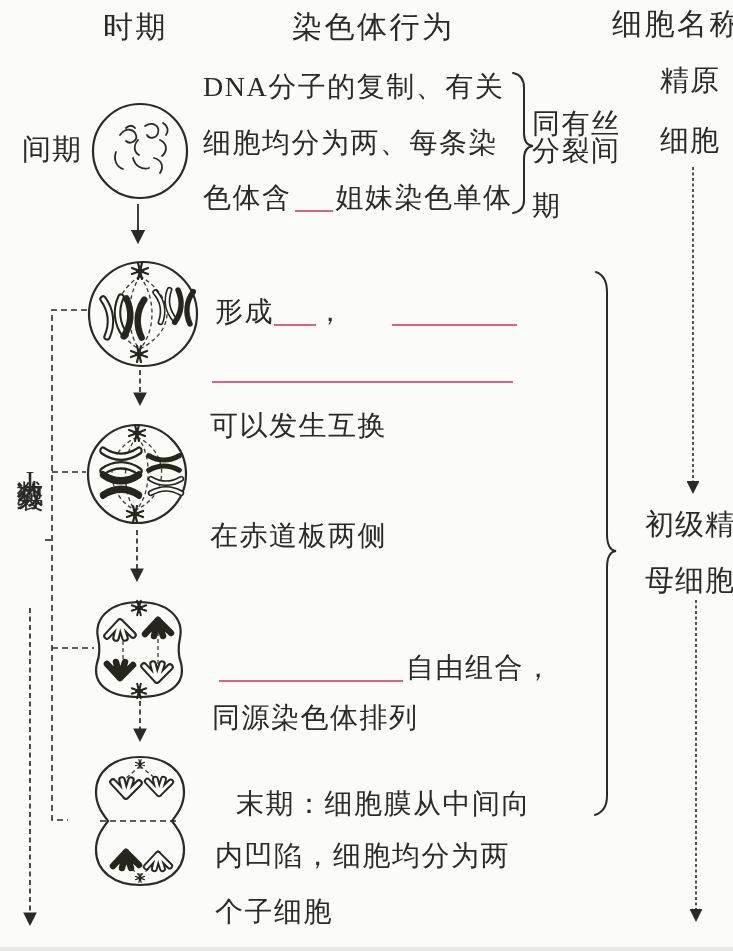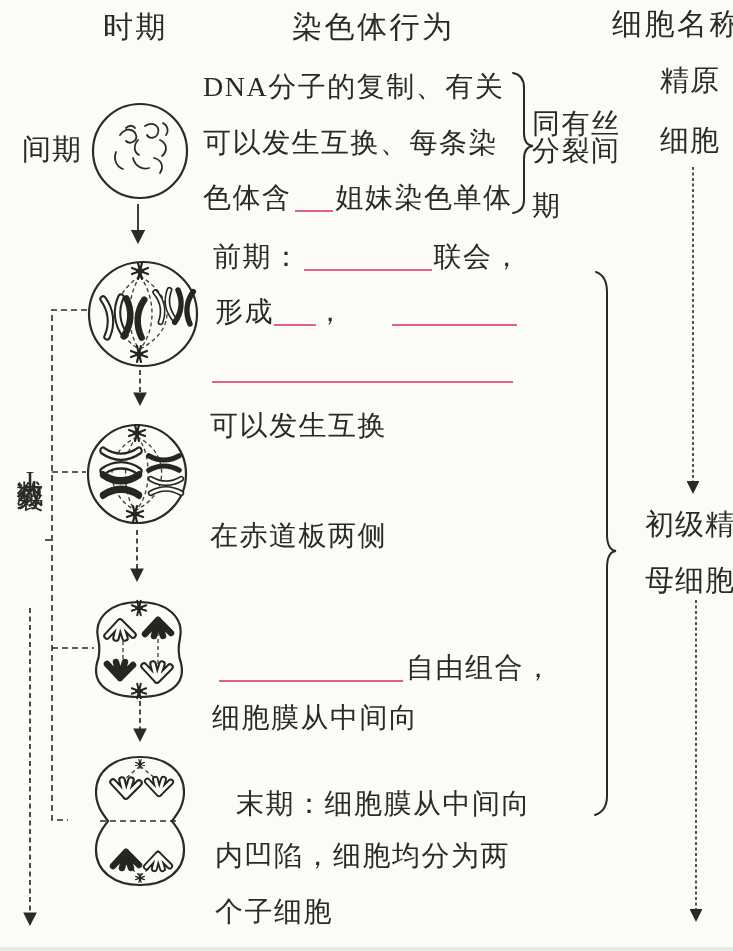--- a/index.html
+++ b/index.html
@@ -152,41 +152,40 @@
     <path class="brc" d="M596,272 Q607,276 607,292 L607,534 Q607,550 616,551 Q607,552 607,568 L607,796 Q607,811 595,815"></path>
   </svg>
 
   <div class="abs hdr" style="left:103px;top:10px;">时期</div>
   <div class="abs hdr" style="left:292px;top:10px;">染色体行为</div>
   <div class="abs hdr" style="left:612px;top:7px;">细胞名称</div>
 
   <div class="abs lbl" style="left:22px;top:133px;">间期</div>
 
   <div class="abs btxt" style="left:203px;top:71px;">DNA分子的复制、有关</div>
-  <div class="abs btxt" style="left:203px;top:127px;">可以发生互换、每条染</div>
+  <div class="abs btxt" style="left:203px;top:127px;">细胞均分为两、每条染</div>
   <div class="abs btxt" style="left:203px;top:182px;"><span>色体含</span><span class="blank" style="width:38px;margin:0 3px;"></span><span>姐妹染色单体</span></div>
 
   <div class="abs btxt" style="left:532px;top:75px;margin-top:33px;">同有丝</div>
   <div class="abs btxt" style="left:532px;top:135px;">分裂间</div>
   <div class="abs btxt" style="left:532px;top:190px;">期</div>
 
   <div class="abs lbl" style="left:660px;top:64px;">精原</div>
   <div class="abs lbl" style="left:660px;top:124px;">细胞</div>
   <div class="abs lbl" style="left:645px;top:508px;">初级精</div>
   <div class="abs lbl" style="left:645px;top:564px;">母细胞</div>
 
   <div class="abs vert" style="left:16px;top:458px;height:150px;">减数分裂I</div>
 
-  <div class="abs btxt" style="left:213px;top:241px;"><span>前期：</span><span class="blank" style="width:128px;margin:0 2px;"></span><span>联会，</span></div>
   <div class="abs btxt" style="left:215px;top:296px;"><span>形成</span><span class="blank" style="width:42px;"></span><span>，</span><span class="blank" style="width:125px;margin-left:46px;"></span></div>
   <div class="blank-standalone" style="left:212px;top:381px;width:301px;"></div>
   <div class="abs btxt" style="left:210px;top:410px;">可以发生互换</div>
 
   <div class="abs btxt" style="left:210px;top:520px;">在赤道板两侧</div>
 
   <div class="abs btxt" style="left:219px;top:652px;"><span class="blank" style="width:184px;margin-right:3px;"></span><span>自由组合，</span></div>
-  <div class="abs btxt" style="left:212px;top:702px;">细胞膜从中间向</div>
+  <div class="abs btxt" style="left:212px;top:702px;">同源染色体排列</div>
 
   <div class="abs btxt" style="left:236px;top:790px;font-family:Liberation Mono, monospace;">末期：细胞膜从中间向</div>
   <div class="abs btxt" style="left:215px;top:840px;">内凹陷，细胞均分为两</div>
   <div class="abs btxt" style="left:215px;top:896px;">个子细胞</div>
 
 </div>
 
 </body></html>

